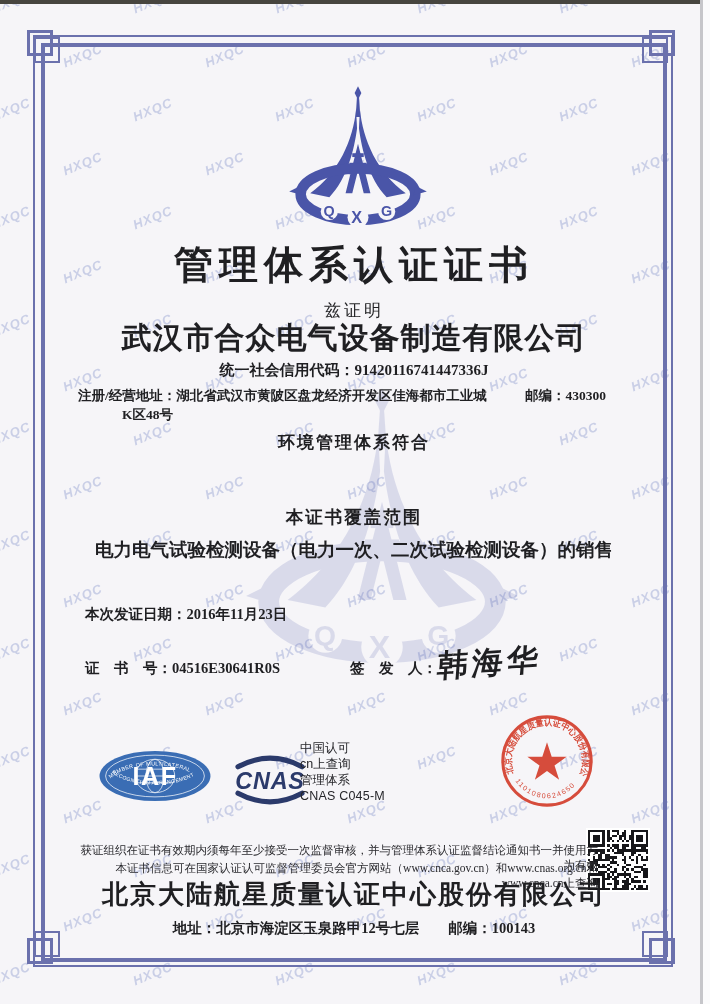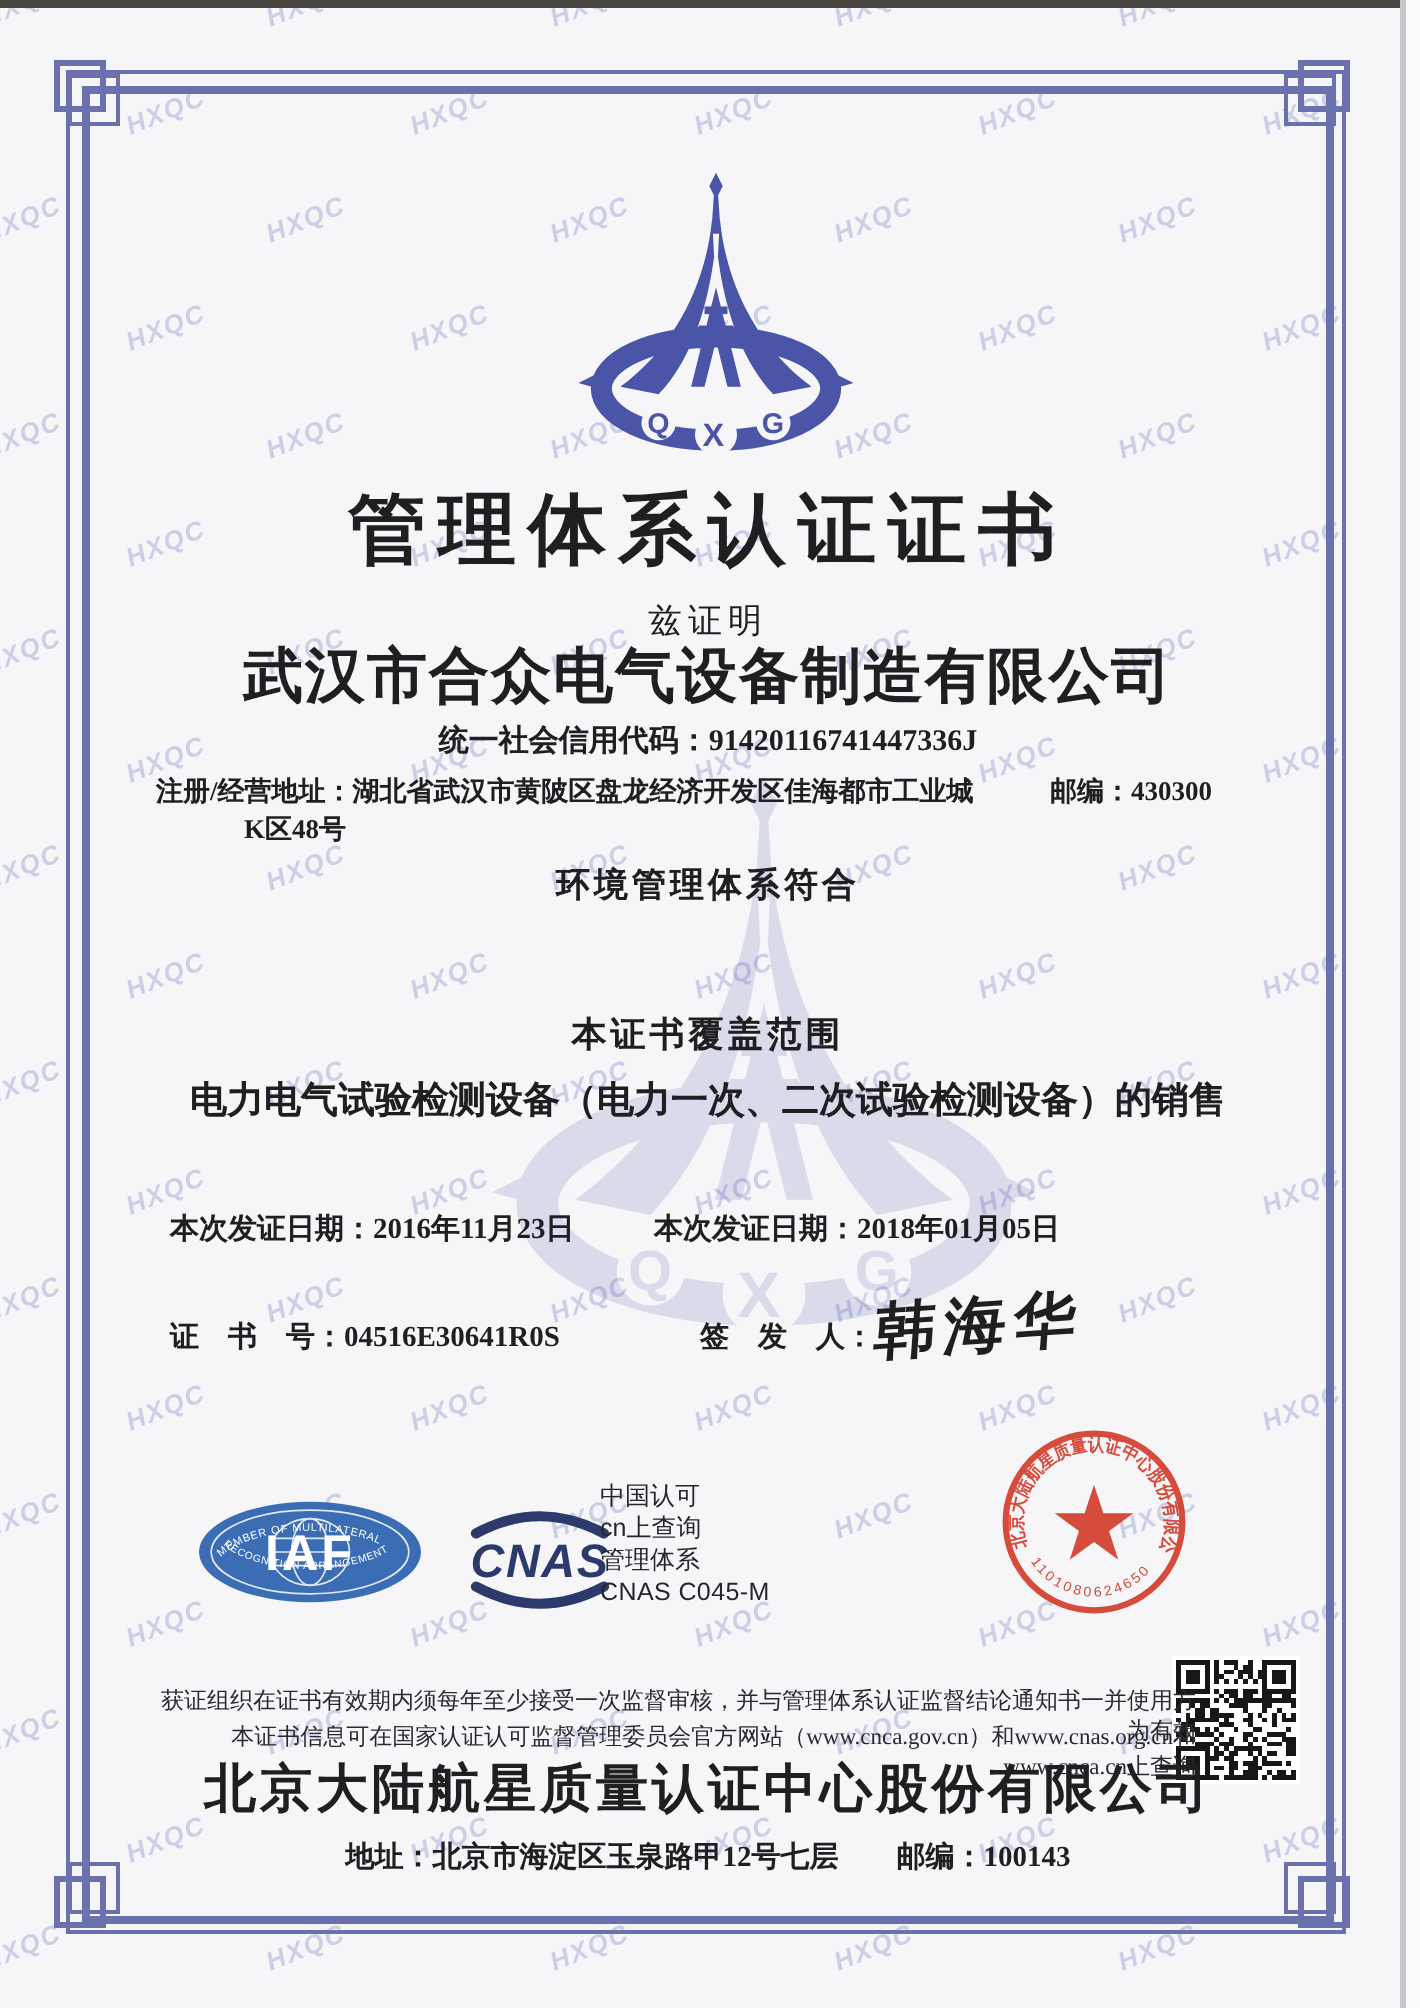--- a/index.html
+++ b/index.html
@@ -235,21 +235,20 @@
     <span class="postal"><span>邮编：</span><span>430300</span></span>
   </div>
   <div class="abs addr2">K区48号</div>
 
   <div class="abs ctr sys">环境管理体系符合</div>
   <div class="abs ctr scopehead">本证书覆盖范围</div>
   <div class="abs ctr scope">电力电气试验检测设备（电力一次、二次试验检测设备）的销售</div>
 
   <div class="abs drow d1">
     <span>本次发证日期：</span><span>2016年11月23日</span>
-    <span class="dright"><span>本次发证日期：</span><span>2018年01月05日</span></span>
   </div>
   <div class="abs drow d3">
     <span>证　书　号：</span><span>04516E30641R0S</span>
     <span class="dright" style="left:265px;">签　发　人：</span>
   </div>
   <div class="abs sig">韩海华</div>
 
   <svg class="abs" style="left:98px;top:750px;" width="114" height="52" viewBox="0 0 150 68">
     <defs>
       <path id="iafTop" d="M12,44 A64,29 0 0 1 138,44"></path>

